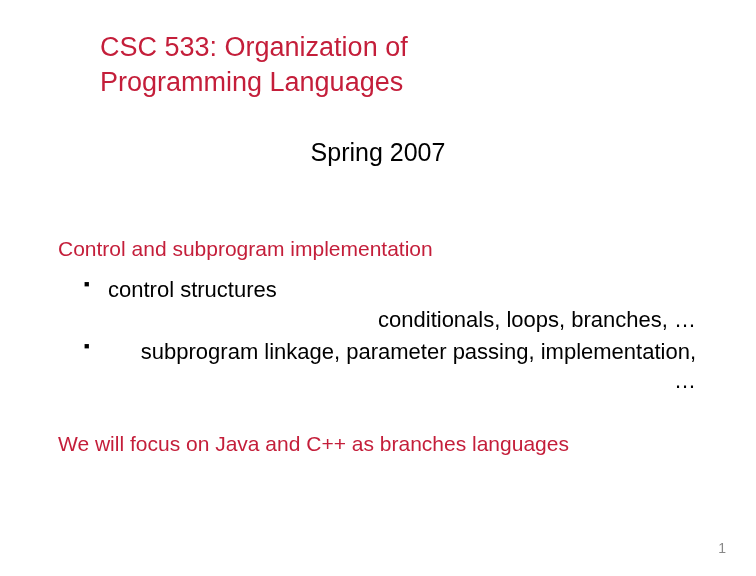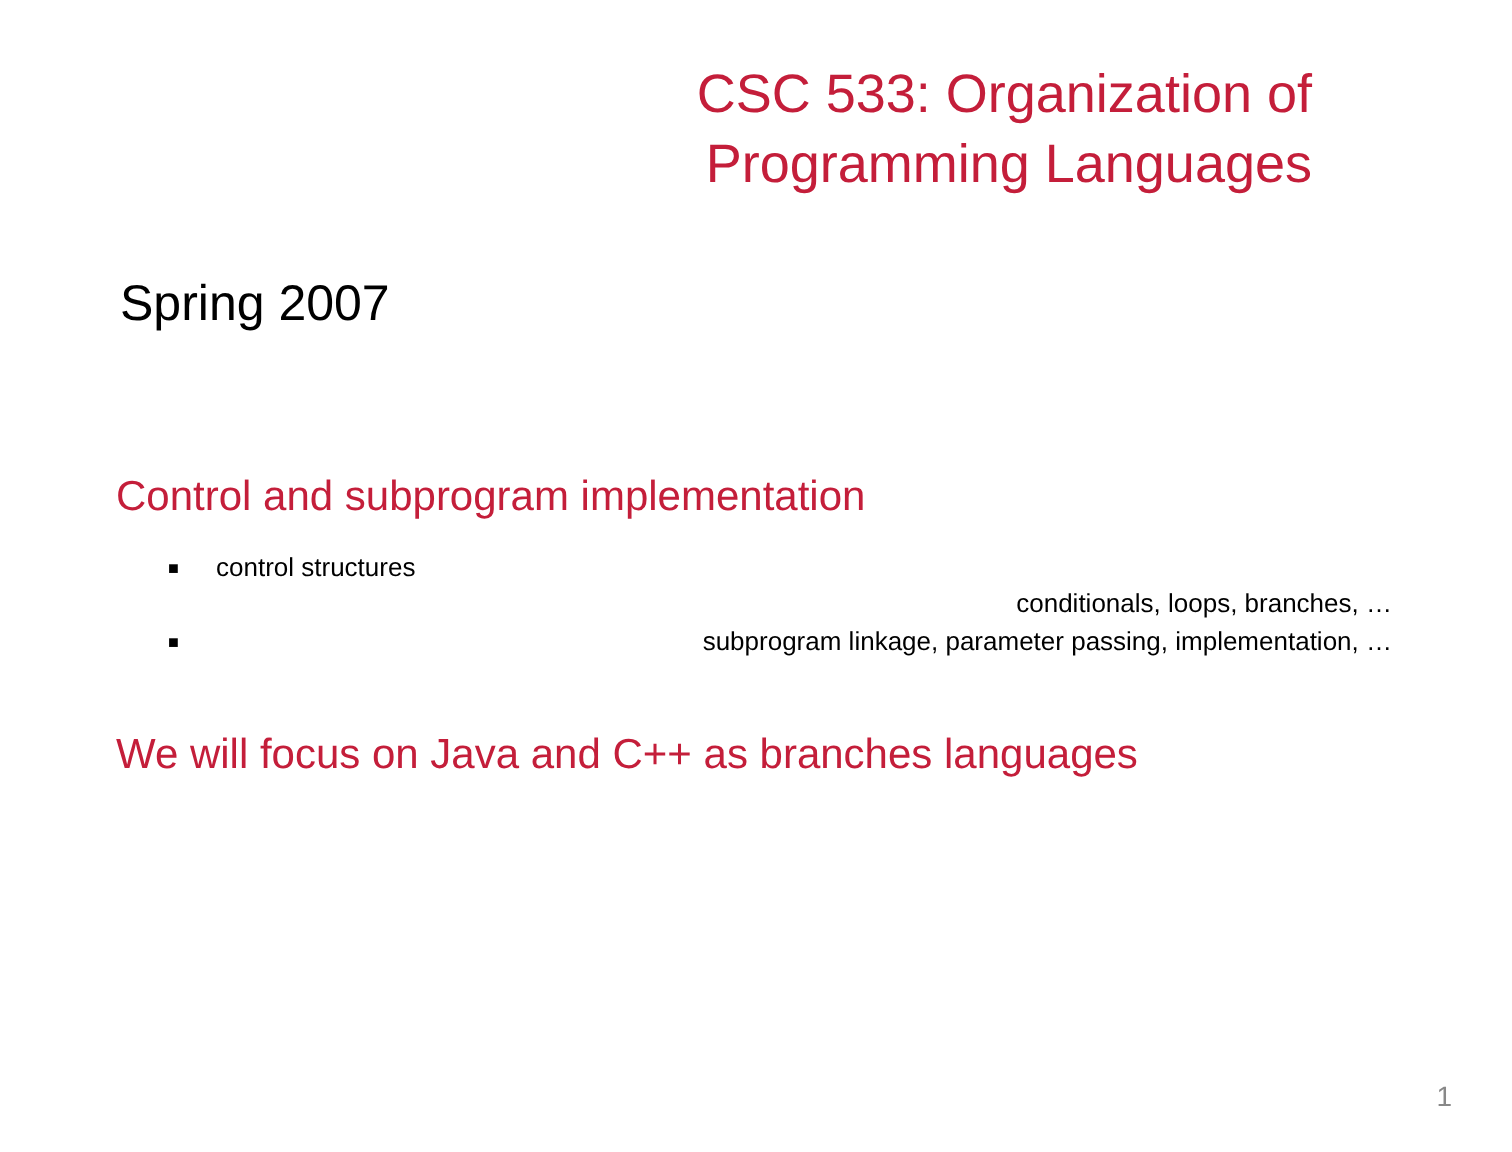--- a/index.html
+++ b/index.html
@@ -10,48 +10,48 @@
     body {
       width: 756px;
       height: 576px;
       background: #ffffff;
       font-family: Arial, Helvetica, sans-serif;
       color: #000000;
       position: relative;
       padding: 30px 60px;
     }
     .title {
-      text-align: right;
+      text-align: left;
       font-size: 27px;
       color: #c41e3a;
       line-height: 1.3;
       margin-bottom: 38px;
       padding: 0 40px;
     }
     .subtitle {
-      text-align: left;
+      text-align: center;
       font-size: 25px;
       color: #000000;
       margin-bottom: 70px;
     }
     .section-heading {
       font-size: 21px;
       color: #c41e3a;
       margin-bottom: 14px;
       margin-left: -2px;
     }
     .bullet-list {
       list-style: none;
       margin-left: 24px;
       margin-bottom: 36px;
     }
     .bullet-item {
       position: relative;
       padding-left: 24px;
-      font-size: 13px;
+      font-size: 22px;
       line-height: 1.35;
       margin-bottom: 2px;
     }
     .bullet-item::before {
       content: "■";
       position: absolute;
       left: 0;
       top: 3px;
       font-size: 9px;
       color: #000000;

